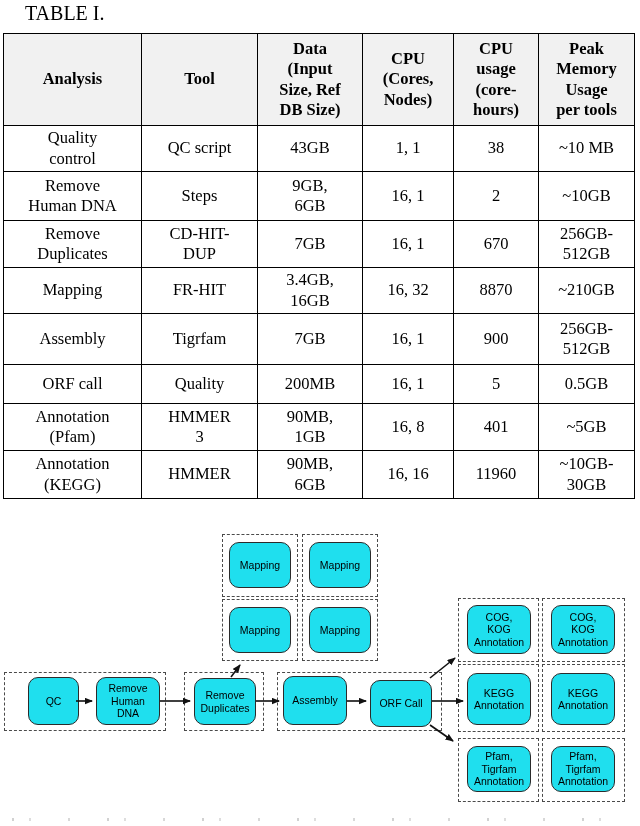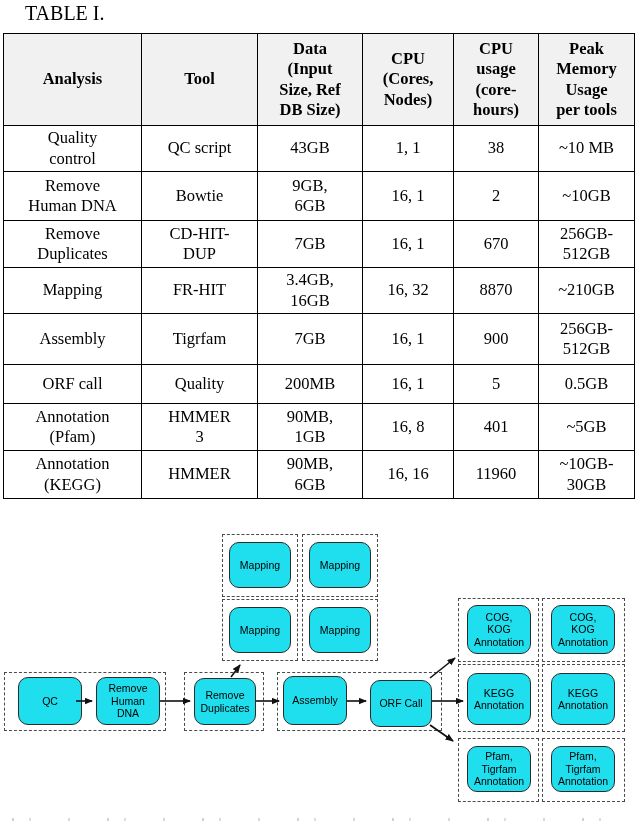--- a/index.html
+++ b/index.html
@@ -78,21 +78,21 @@
 control</td>
         <td>QC script</td>
         <td>43GB</td>
         <td>1, 1</td>
         <td>38</td>
         <td>~10 MB</td>
       </tr>
       <tr style="height:49px">
         <td>Remove
 Human DNA</td>
-        <td>Bowtie</td>
+        <td>Steps</td>
         <td>9GB,
 6GB</td>
         <td>16, 1</td>
         <td>2</td>
         <td>~10GB</td>
       </tr>
       <tr style="height:47px">
         <td>Remove
 Duplicates</td>
         <td>CD-HIT-
@@ -170,21 +170,21 @@
     <div class="dashed" style="left:458px;top:139px;width:81px;height:68px"></div>
     <div class="dashed" style="left:542px;top:139px;width:83px;height:68px"></div>
     <div class="dashed" style="left:458px;top:213px;width:81px;height:64px"></div>
     <div class="dashed" style="left:542px;top:213px;width:83px;height:64px"></div>
 
     <div class="node" style="left:229px;top:17px;width:62px;height:46px">Mapping</div>
     <div class="node" style="left:309px;top:17px;width:62px;height:46px">Mapping</div>
     <div class="node" style="left:229px;top:82px;width:62px;height:46px">Mapping</div>
     <div class="node" style="left:309px;top:82px;width:62px;height:46px">Mapping</div>
 
-    <div class="node" style="left:18px;top:152px;width:64px;height:48px">QC</div>
+    <div class="node" style="left:28px;top:152px;width:51px;height:48px">QC</div>
     <div class="node" style="left:96px;top:152px;width:64px;height:48px">Remove
 Human
 DNA</div>
     <div class="node" style="left:194px;top:153px;width:62px;height:47px">Remove
 Duplicates</div>
     <div class="node" style="left:283px;top:151px;width:64px;height:49px">Assembly</div>
     <div class="node" style="left:370px;top:155px;width:62px;height:47px">ORF Call</div>
 
     <div class="node" style="left:467px;top:80px;width:64px;height:49px">COG,
 KOG

